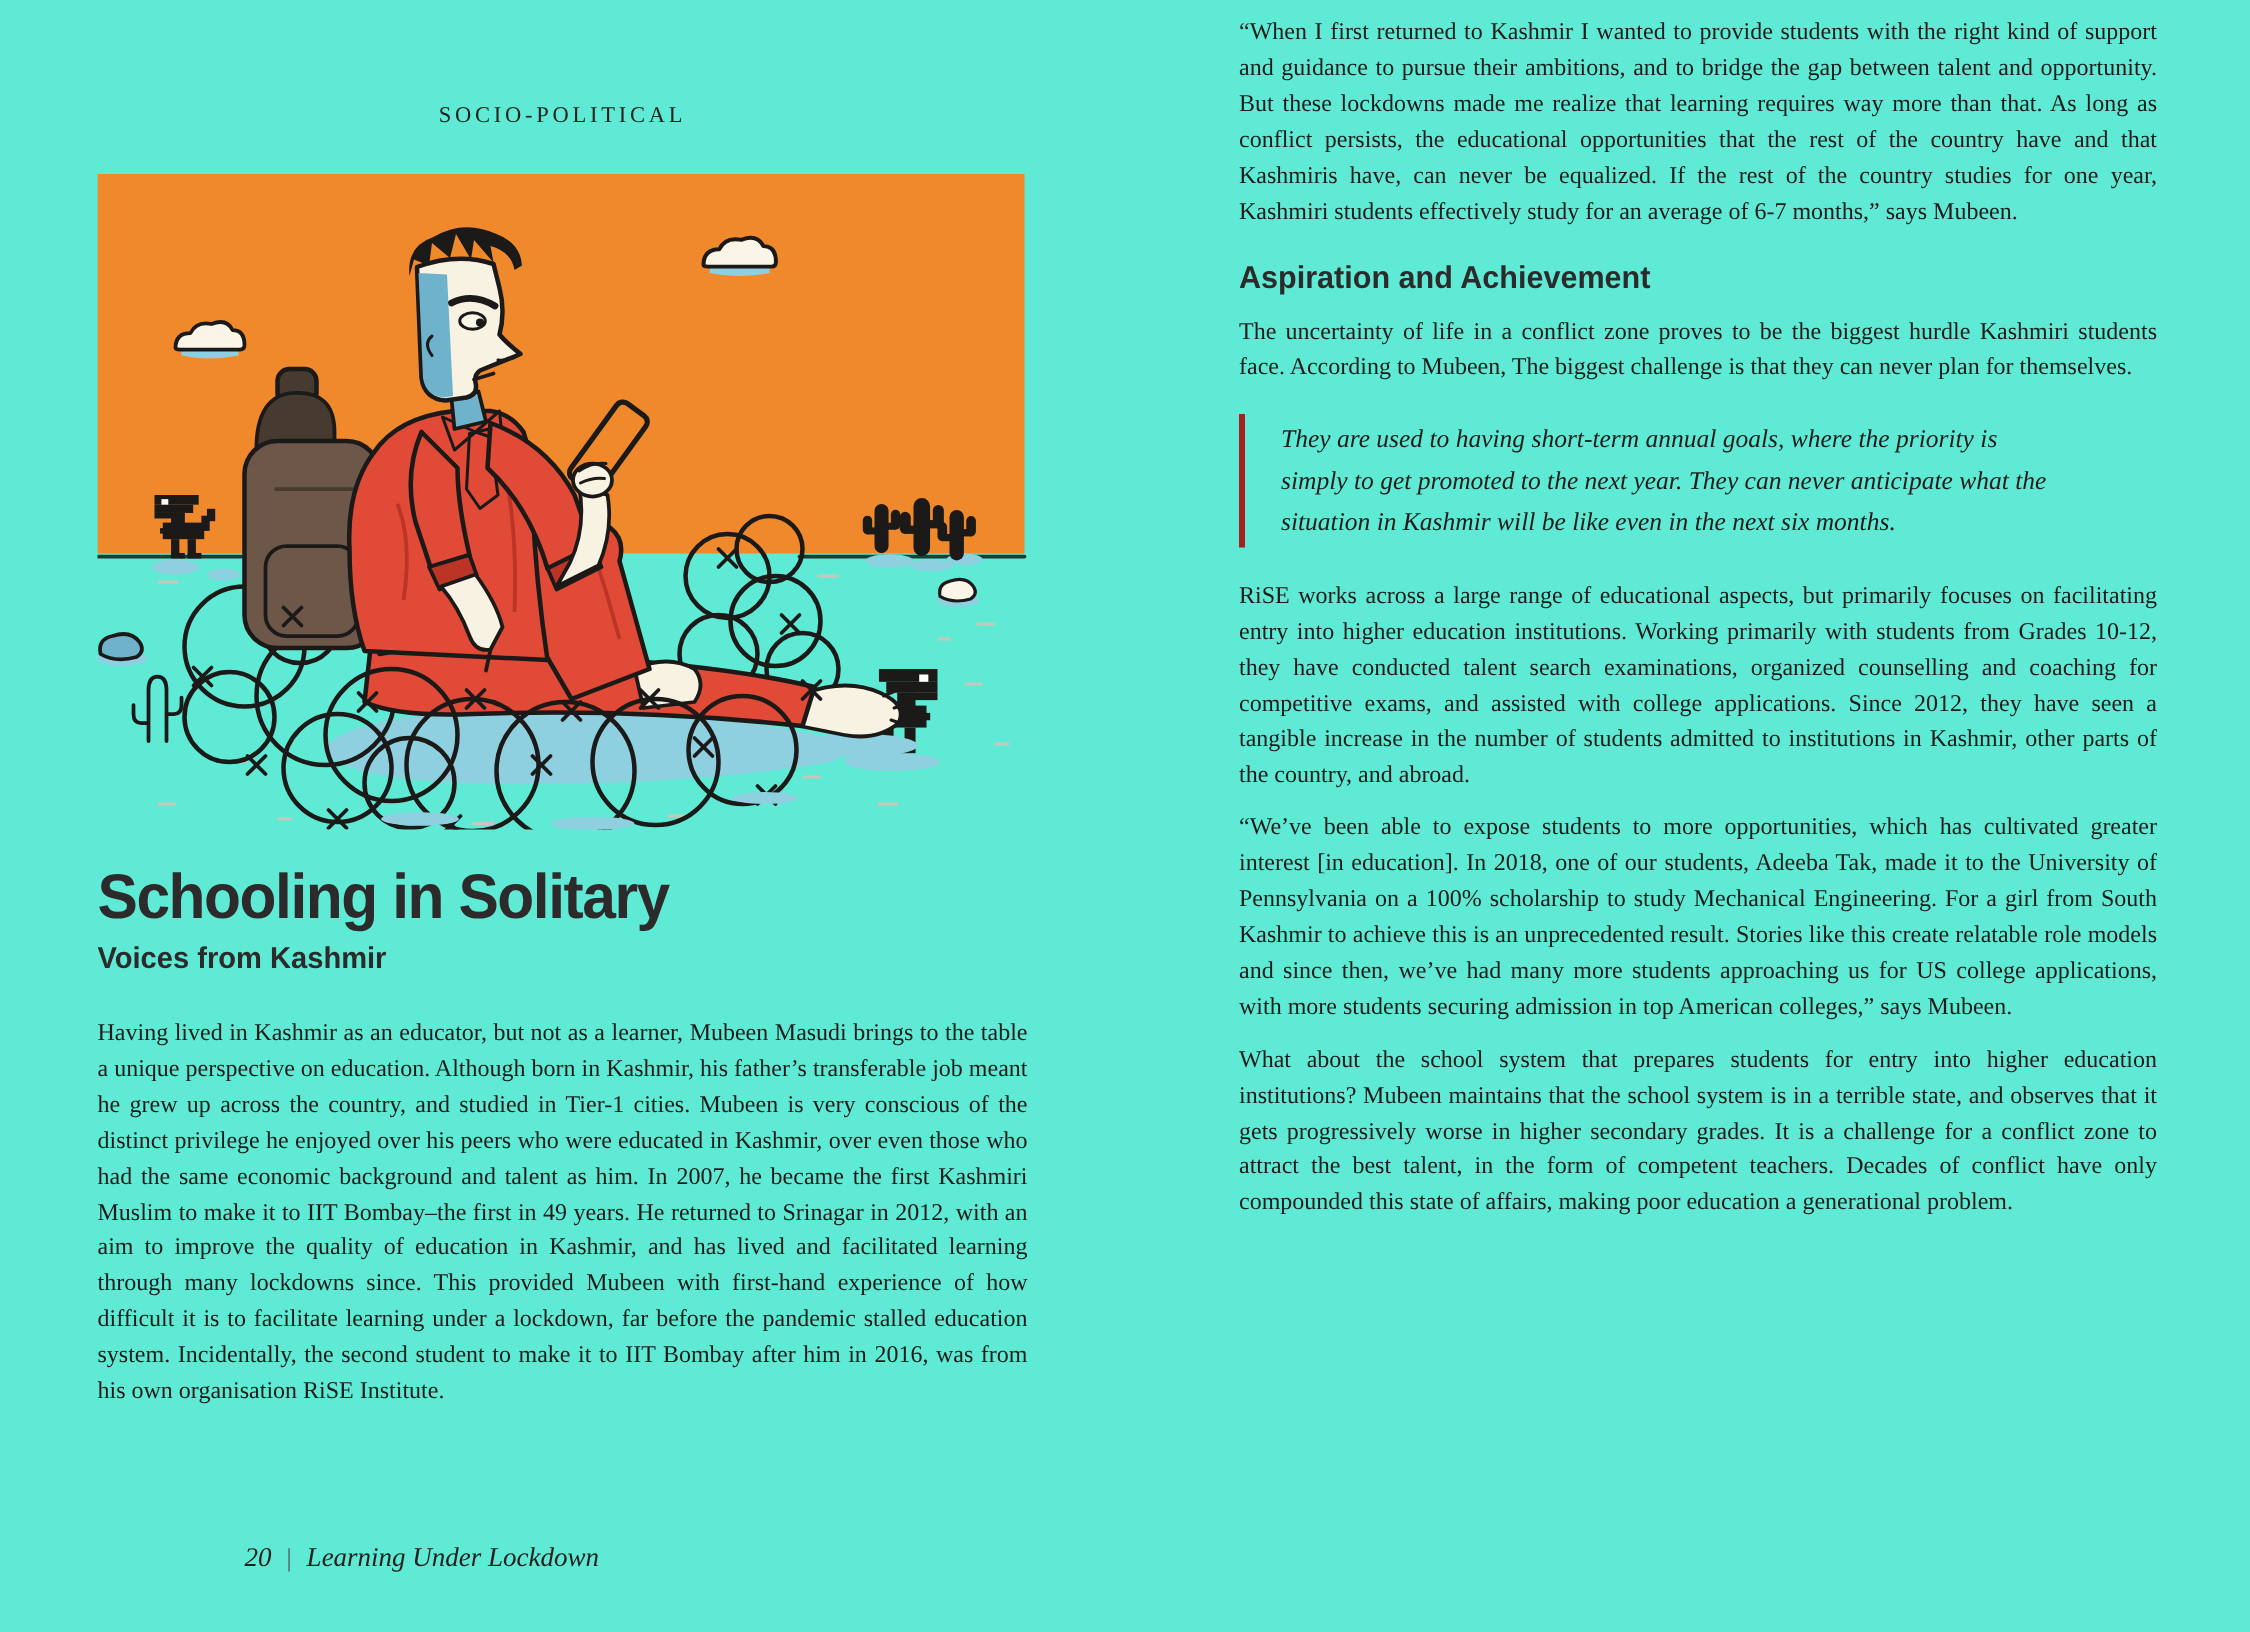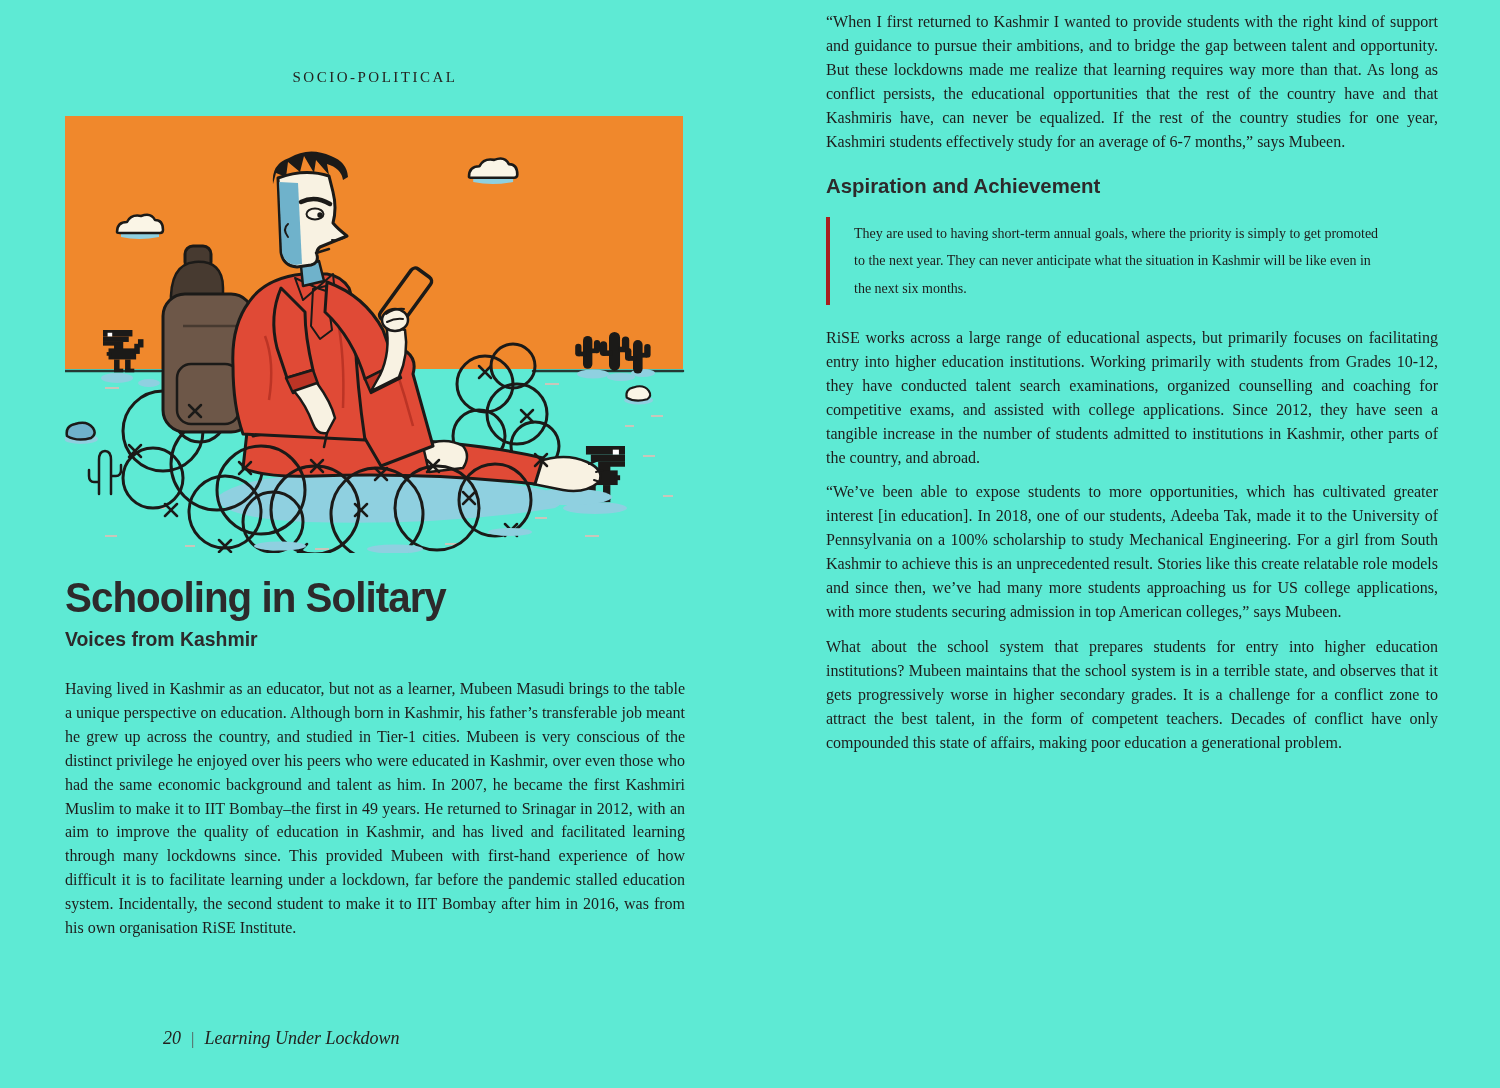--- a/index.html
+++ b/index.html
@@ -20,21 +20,21 @@
 
   .body-text{font-size:16px;line-height:23.9px;text-align:justify;color:#1e1c1b;}
   .page-left .body-text{margin:27px 0 0;}
   .page-right .body-text{margin:0 0 11px;}
   .page-right{box-sizing:border-box;margin-top:10px;}
 
   .section-heading{margin:21px 0 12px;font-family:"Liberation Sans",sans-serif;font-weight:700;
                    font-size:21px;line-height:1.1;color:#2d2a2b;transform:scaleX(0.97);transform-origin:left;}
 
   .pull-quote{margin:19px 0 21px;padding:3px 58px 3px 24px;border-left:4px solid #a81f1f;
-              font-size:14px;line-height:27.5px;color:#1e1c1b;}
+              font-style:italic;font-size:17px;line-height:27.5px;color:#1e1c1b;}
 
   .folio{position:absolute;top:1028px;width:600px;text-align:left;font-style:italic;
          font-size:18px;color:#24221f;}
   .folio-left{left:163px;}
   .folio-right{left:900px;}
   .folio .sep{font-style:normal;color:#555;padding:0 10px;font-size:17px;}
 
   
   .ink{stroke:#1b1a18;fill:none;stroke-linecap:round;stroke-linejoin:round;}
   .c-red{fill:#e04a36;}
@@ -243,20 +243,21 @@
     <h1 class="title">Schooling in Solitary</h1>
     <h2 class="subtitle">Voices from Kashmir</h2>
     <p class="body-text">Having lived in Kashmir as an educator, but not as a learner, Mubeen Masudi brings to the table a unique perspective on education. Although born in Kashmir, his father’s transferable job meant he grew up across the country, and studied in Tier-1 cities. Mubeen is very conscious of the distinct privilege he enjoyed over his peers who were educated in Kashmir, over even those who had the same economic background and talent as him. In 2007, he became the first Kashmiri Muslim to make it to IIT Bombay–the first in 49 years. He returned to Srinagar in 2012, with an aim to improve the quality of education in Kashmir, and has lived and facilitated learning through many lockdowns since. This provided Mubeen with first-hand experience of how difficult it is to facilitate learning under a lockdown, far before the pandemic stalled education system. Incidentally, the second student to make it to IIT Bombay after him in 2016, was from his own organisation RiSE Institute.</p>
   </div>
 
   <div class="page-right">
     <p class="body-text">“When I first returned to Kashmir I wanted to provide students with the right kind of support and guidance to pursue their ambitions, and to bridge the gap between talent and opportunity. But these lockdowns made me realize that learning requires way more than that. As long as conflict persists, the educational opportunities that the rest of the country have and that Kashmiris have, can never be equalized. If the rest of the country studies for one year, Kashmiri students effectively study for an average of 6-7 months,” says Mubeen.</p>
 
     <h3 class="section-heading">Aspiration and Achievement</h3>
 
+    <p class="body-text">The uncertainty of life in a conflict zone proves to be the biggest hurdle Kashmiri students face. According to Mubeen, The biggest challenge is that they can never plan for themselves.</p>
 
     <blockquote class="pull-quote">They are used to having short-term annual goals, where the priority is simply to get promoted to the next year. They can never anticipate what the situation in Kashmir will be like even in the next six months.</blockquote>
 
     <p class="body-text">RiSE works across a large range of educational aspects, but primarily focuses on facilitating entry into higher education institutions. Working primarily with students from Grades 10-12, they have conducted talent search examinations, organized counselling and coaching for competitive exams, and assisted with college applications. Since 2012, they have seen a tangible increase in the number of students admitted to institutions in Kashmir, other parts of the country, and abroad.</p>
     <p class="body-text">“We’ve been able to expose students to more opportunities, which has cultivated greater interest [in education]. In 2018, one of our students, Adeeba Tak, made it to the University of Pennsylvania on a 100% scholarship to study Mechanical Engineering. For a girl from South Kashmir to achieve this is an unprecedented result. Stories like this create relatable role models and since then, we’ve had many more students approaching us for US college applications, with more students securing admission in top American colleges,” says Mubeen.</p>
     <p class="body-text">What about the school system that prepares students for entry into higher education institutions? Mubeen maintains that the school system is in a terrible state, and observes that it gets progressively worse in higher secondary grades. It is a challenge for a conflict zone to attract the best talent, in the form of competent teachers. Decades of conflict have only compounded this state of affairs, making poor education a generational problem.</p>
   </div>
 
   <div class="folio folio-left">
     <span>20</span><span class="sep">|</span><span>Learning Under Lockdown</span>

